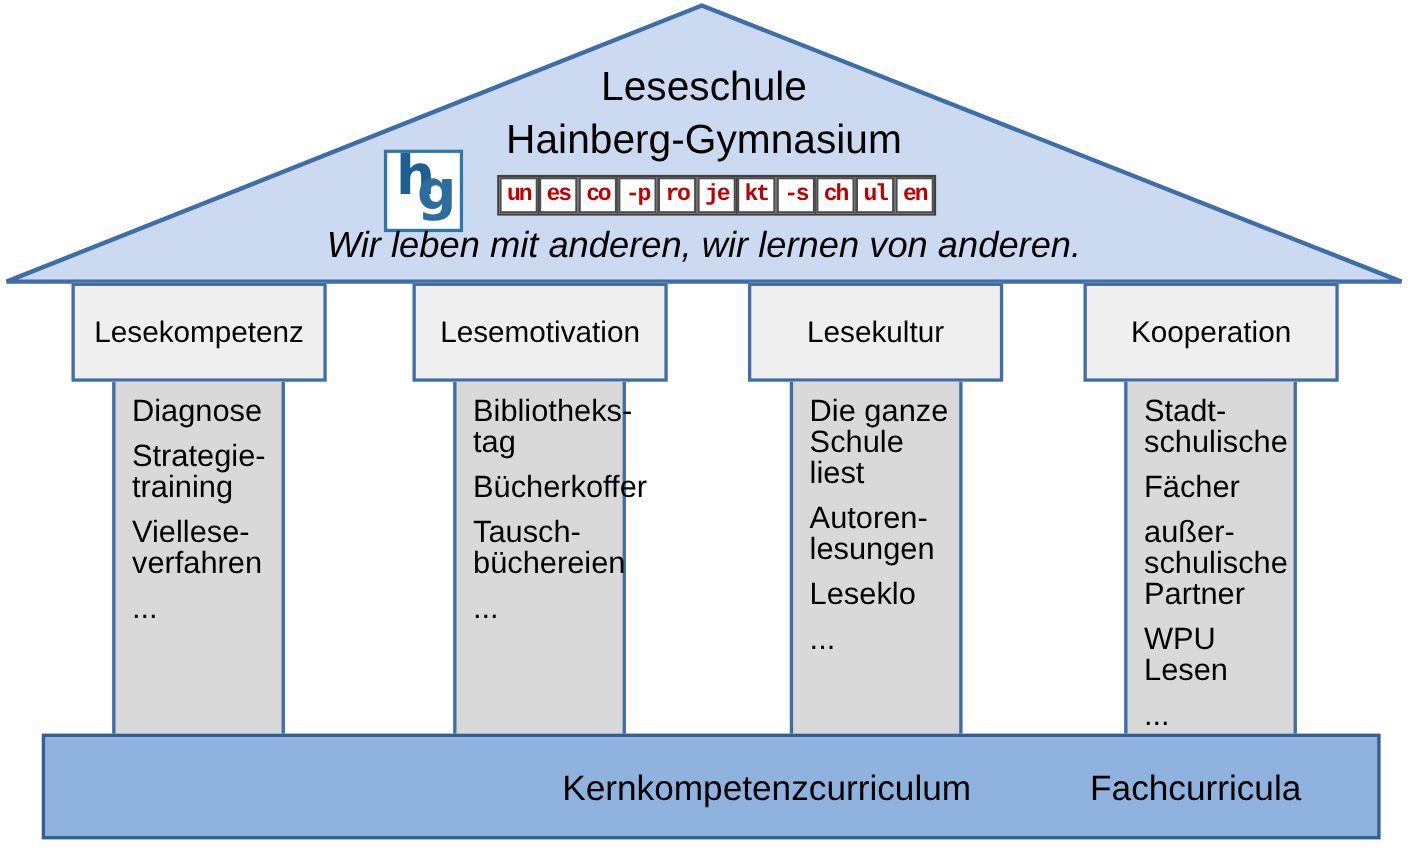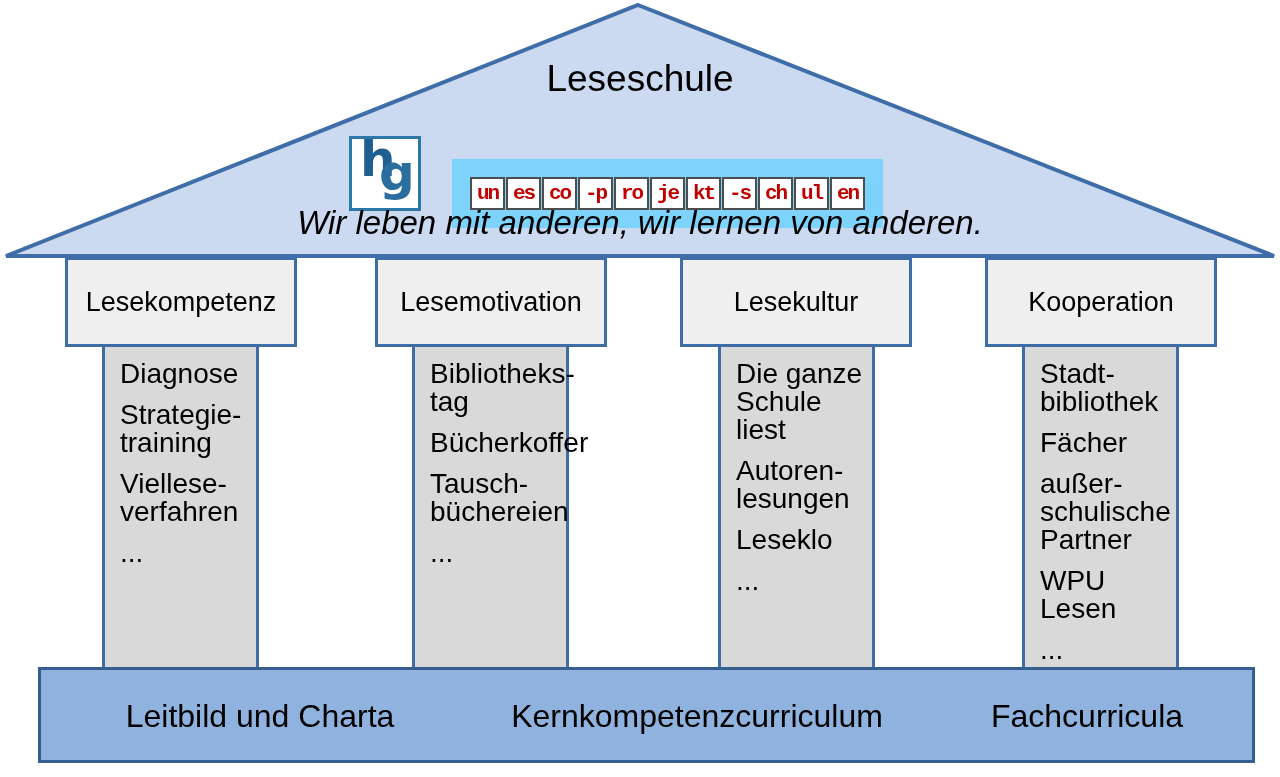--- a/index.html
+++ b/index.html
@@ -29,21 +29,21 @@
     font-size:33px;line-height:44px;font-style:italic;white-space:nowrap;}
   
   .logo{position:absolute;left:349px;top:136px;width:72px;height:75px;
     background:#fff;border:3px solid #2E78A8;box-sizing:border-box;overflow:hidden;}
   .logo span{position:absolute;font-weight:bold;line-height:1;
     font-family:"DejaVu Sans",sans-serif;}
   .logo .lh{left:8px;top:-5px;font-size:50px;color:#1E5E90;}
   .logo .lg{left:27px;top:9px;font-size:50px;color:var(--logo-blue);}
   
   .unesco{position:absolute;left:452px;top:159px;display:flex;gap:1px;
-    background:#7dd3fc;padding:18px;}
+    background:#404040;padding:2px;}
   .ucell{box-sizing:border-box;width:35px;height:33px;border:2px solid #4D4D4D;
     background:#fff;display:flex;align-items:center;justify-content:center;
     font-family:"Liberation Mono",monospace;font-weight:bold;font-size:21px;
     letter-spacing:-2px;color:var(--unesco-red);overflow:visible;}
   
   .hdr{position:absolute;top:257px;width:232px;height:90px;box-sizing:border-box;
     background:var(--header-fill);border:3px solid var(--border-blue);
     display:flex;align-items:center;justify-content:center;
     font-size:27px;white-space:nowrap;}
   .shaft{position:absolute;top:347px;width:157px;height:320px;box-sizing:border-box;
@@ -68,20 +68,21 @@
 </head>
 <body>
 
 <div class="stage">
 
   <svg class="roof-svg" width="1280" height="262" viewBox="0 0 1280 262">
     <polygon points="638,5 1274,256 6,256" fill="var(--roof-fill)" stroke="var(--border-blue)" stroke-width="4" stroke-linejoin="miter"></polygon>
   </svg>
 
   <div class="roof-title t1">Leseschule</div>
+  <div class="roof-title t2">Hainberg-Gymnasium</div>
 
   <div class="logo">
     <span class="lh">h</span>
     <span class="lg">g</span>
   </div>
 
   <div class="unesco">
       <span class="ucell">un</span>
       <span class="ucell">es</span>
       <span class="ucell">co</span>
@@ -136,30 +137,29 @@
           <div class="item">Leseklo</div>
           <div class="item">...</div>
         </div>
       </div>
       <div class="column c3">
         <div class="hdr">
           <span>Kooperation</span>
         </div>
         <div class="shaft">
           <div class="item">Stadt-
-bibliothek</div>
+schulische</div>
           <div class="item">Fächer</div>
           <div class="item">außer-
 schulische
 Partner</div>
           <div class="item">WPU Lesen</div>
           <div class="item">...</div>
         </div>
       </div>
     </div>
 
   <div class="base">
-      <div class="base-label bl0">Leitbild und Charta</div>
       <div class="base-label bl1">Kernkompetenzcurriculum</div>
       <div class="base-label bl2">Fachcurricula</div>
     </div>
 
 </div>
 
 </body></html>

